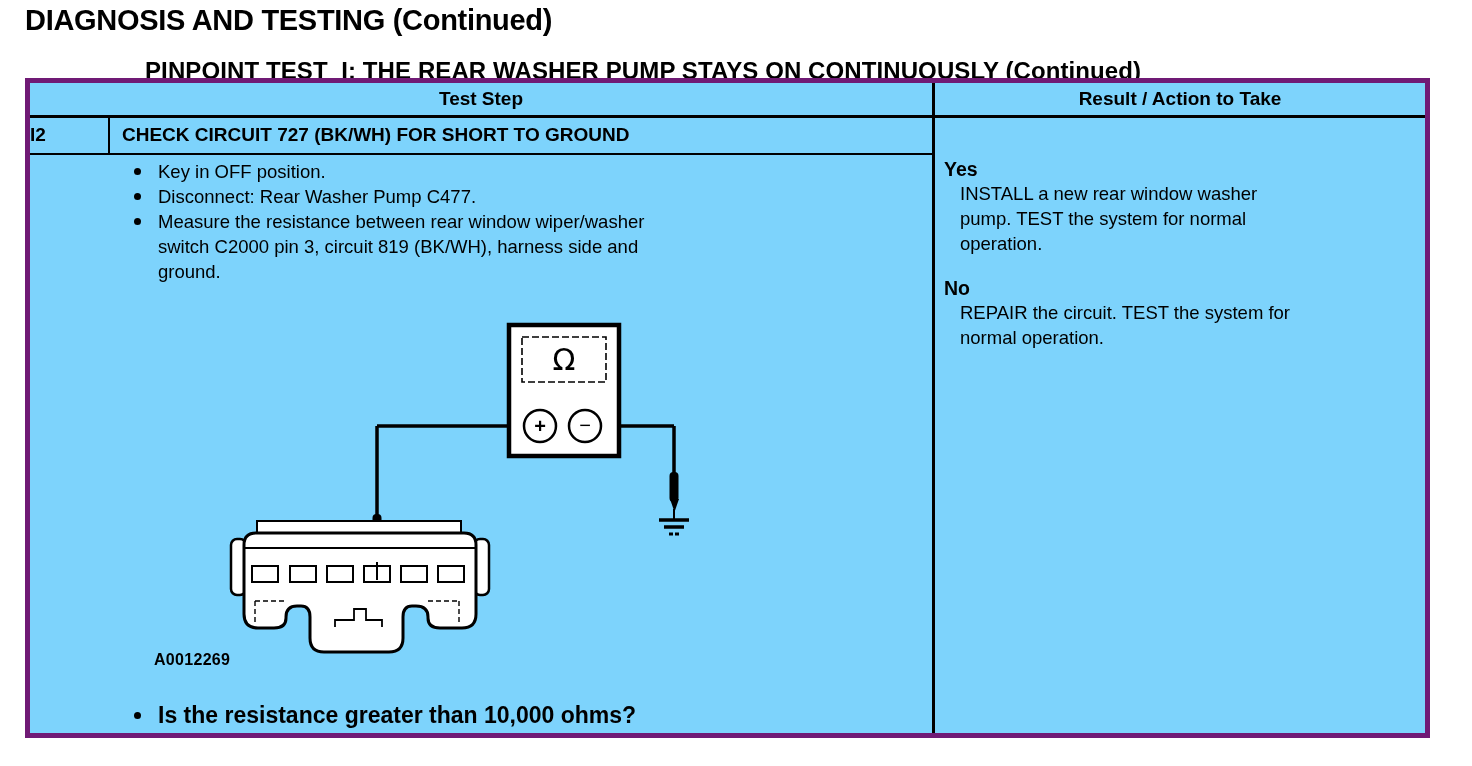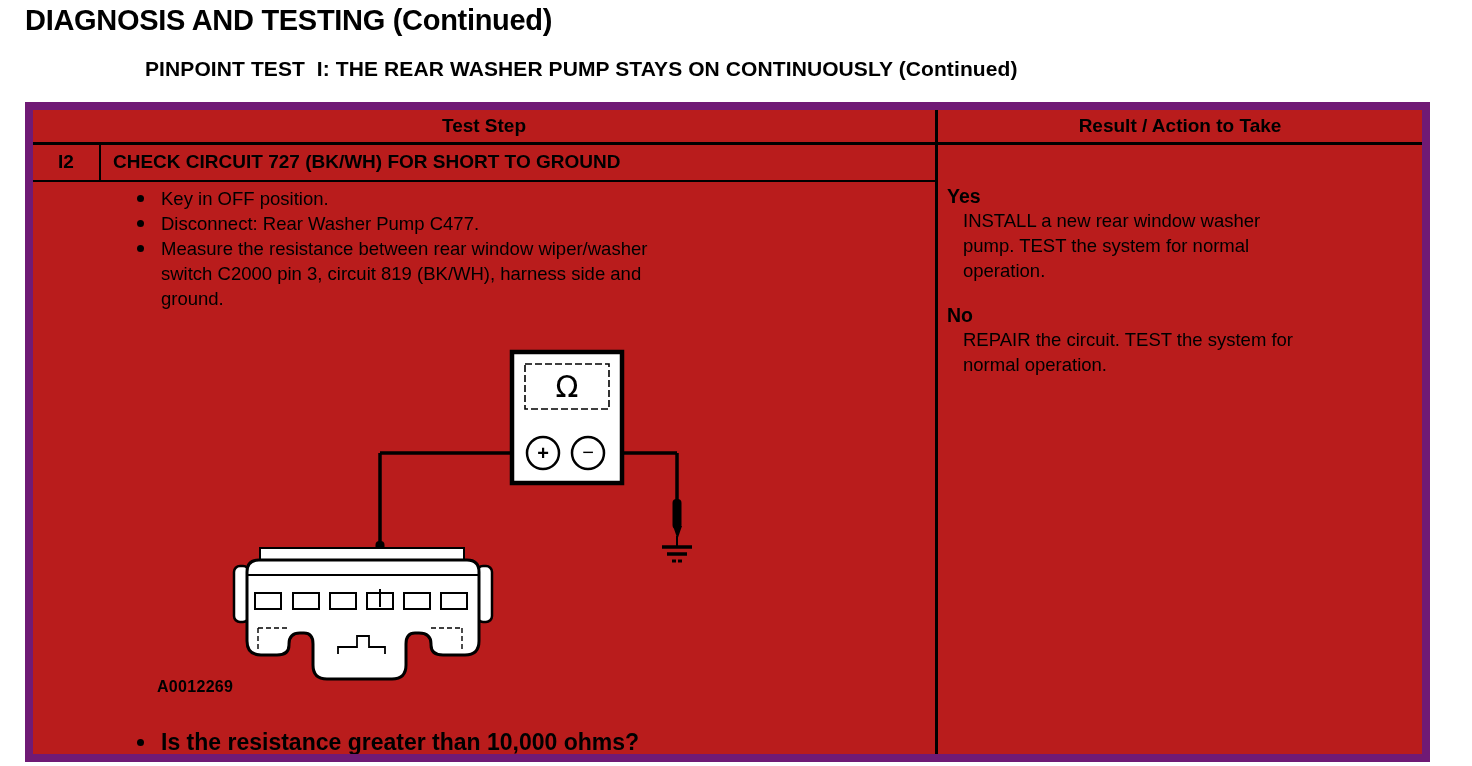--- a/index.html
+++ b/index.html
@@ -9,43 +9,43 @@
     -webkit-font-smoothing:antialiased;
   }
   .page{position:absolute;inset:0;background:#fff;}
 
   .doc-title{
     position:absolute;left:25px;top:4px;margin:0;
     font-size:29px;font-weight:bold;letter-spacing:-0.3px;white-space:pre-wrap;
   }
   .section-title{
     position:absolute;left:145px;top:57px;
-    font-size:21px;font-weight:bold;letter-spacing:0.1px;white-space:pre-wrap;
+    font-size:24px;font-weight:bold;letter-spacing:0.1px;white-space:pre-wrap;
   }
 
   
   .ptable{
-    position:absolute;left:25px;top:102px;width:1405px;height:660px;
-    border:8px solid #701a75;box-sizing:border-box;background:#b91c1c;
+    position:absolute;left:25px;top:78px;width:1405px;height:660px;
+    border:5px solid #701a75;box-sizing:border-box;background:#7dd3fc;
     display:grid;grid-template-columns:902px 1fr;grid-template-rows:35px 37px 1fr;
   }
   .cell{box-sizing:border-box;}
   .hdr{
     font-weight:bold;font-size:19px;text-align:center;line-height:31px;
     border-bottom:3px solid #000;
   }
   .hdr-left{grid-column:1;grid-row:1;}
   .hdr-right{grid-column:2;grid-row:1;border-left:3px solid #000;}
 
   .steprow{
     grid-column:1;grid-row:2;display:flex;border-bottom:2px solid #000;
   }
   .stepid{
-    width:68px;border-right:2px solid #000;box-sizing:border-box;
-    font-weight:bold;font-size:19px;text-align:center;line-height:33px;
+    width:80px;border-right:2px solid #000;box-sizing:border-box;
+    font-weight:bold;font-size:19px;text-align:left;line-height:33px;
   }
   .steptitle{
     flex:1;font-weight:bold;font-size:19px;line-height:33px;padding-left:12px;
     white-space:nowrap;overflow:hidden;
   }
 
   .result-cell{
     grid-column:2;grid-row:2 / span 2;border-left:3px solid #000;
     padding:39px 12px 4px 9px;box-sizing:border-box;
   }

